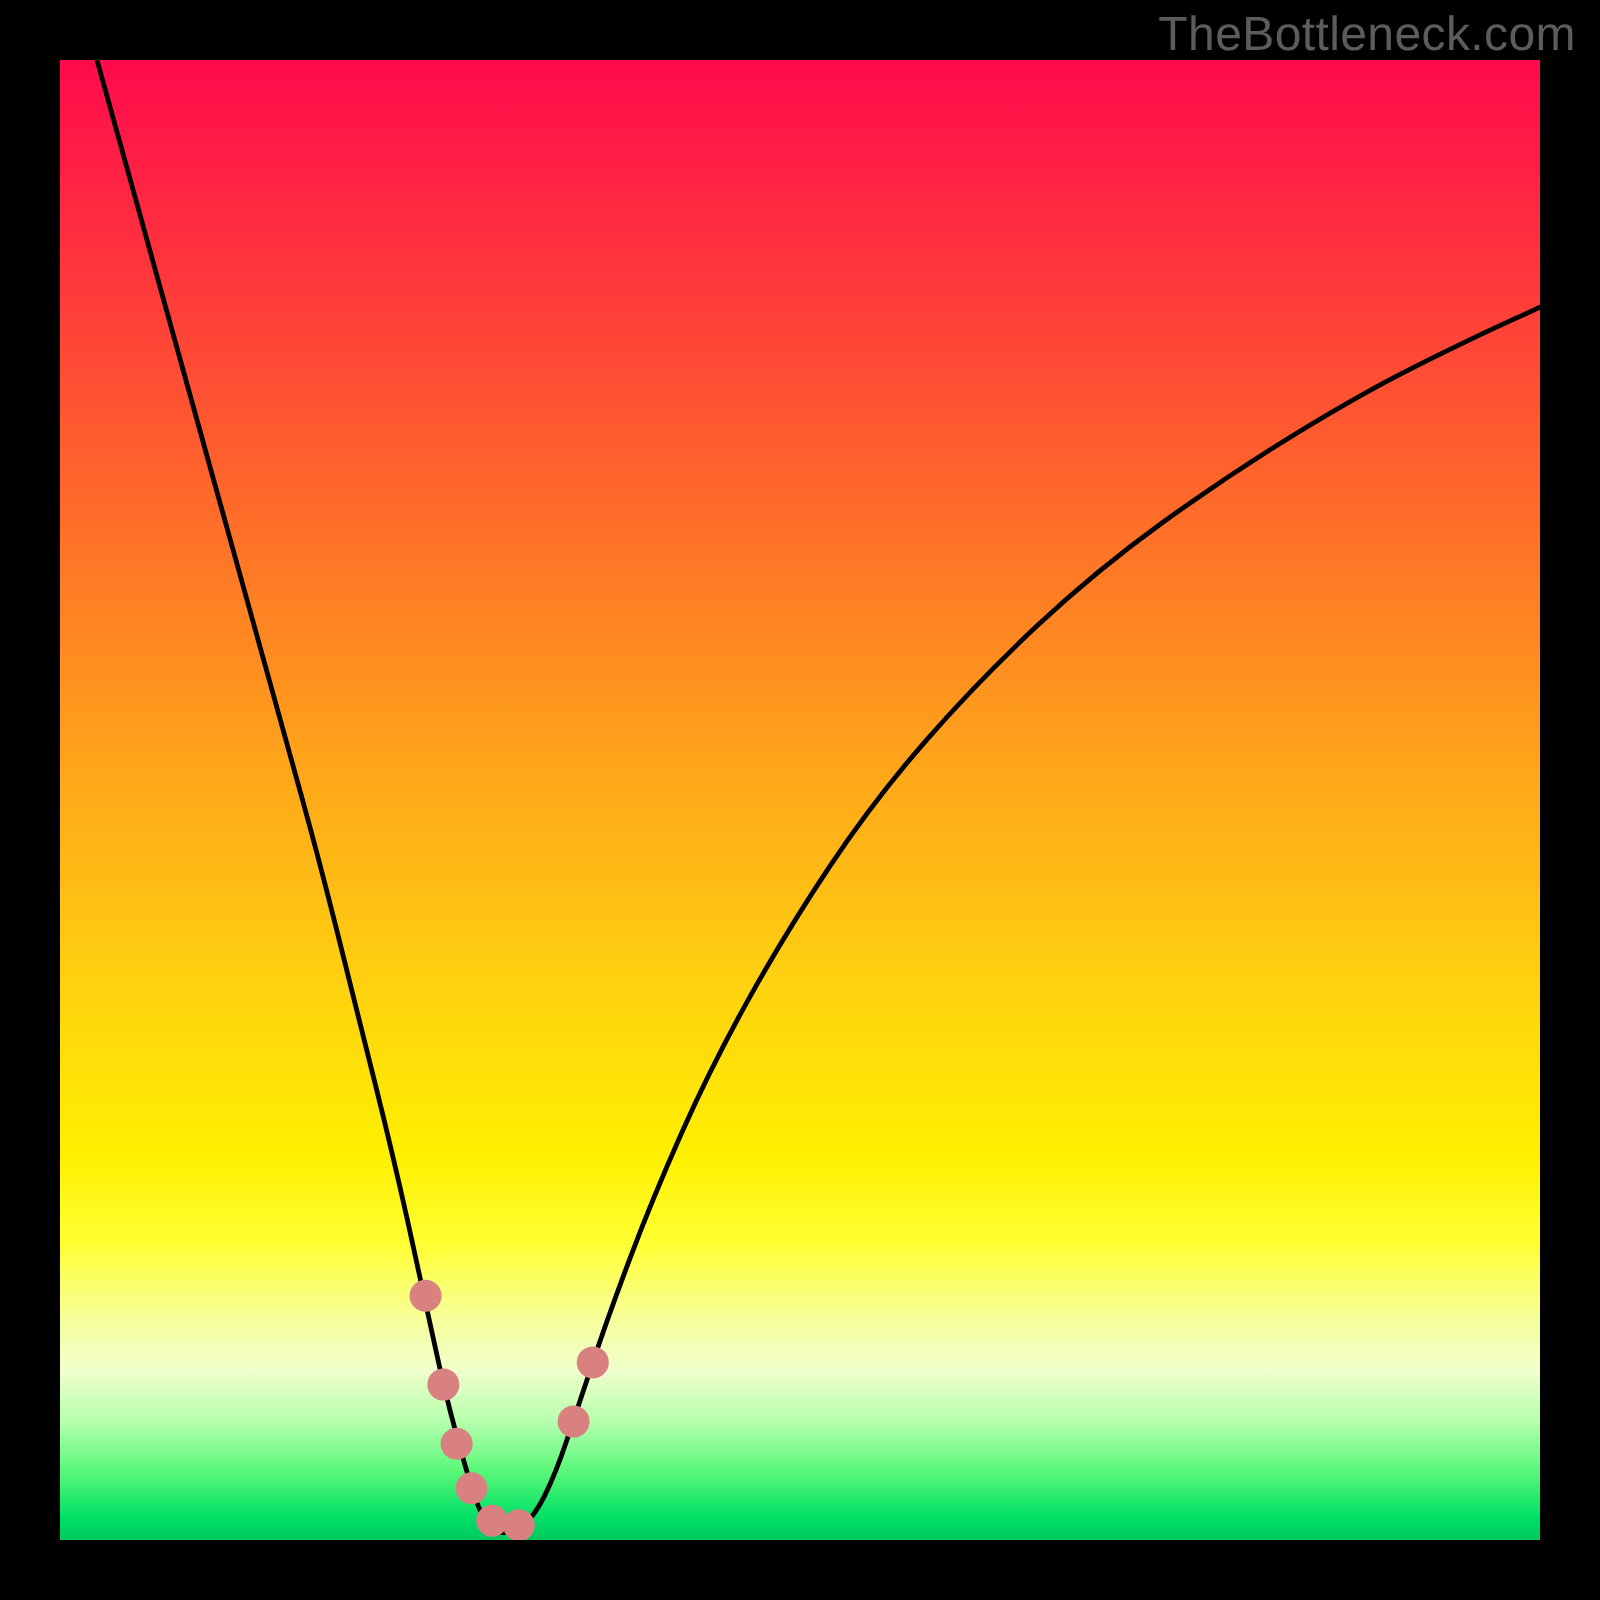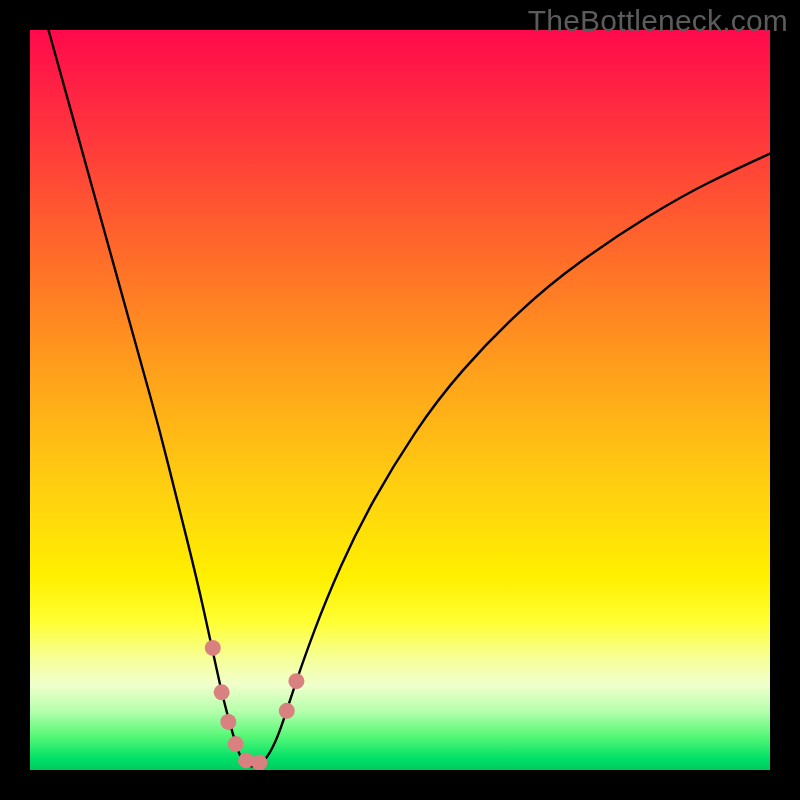--- a/index.html
+++ b/index.html
@@ -32,21 +32,21 @@
     left: 0;
     top: 0;
     width: 100%;
     height: 100%;
   }
   .watermark {
     position: absolute;
     top: 4px;
     right: 12px;
     color: #5c5c5c;
-    font-size: 30px;
+    font-size: 24px;
     font-weight: 400;
     letter-spacing: 0.2px;
     text-align: center;
   }
   svg {
     position: absolute;
     left: 0;
     top: 0;
   }
 </style>

